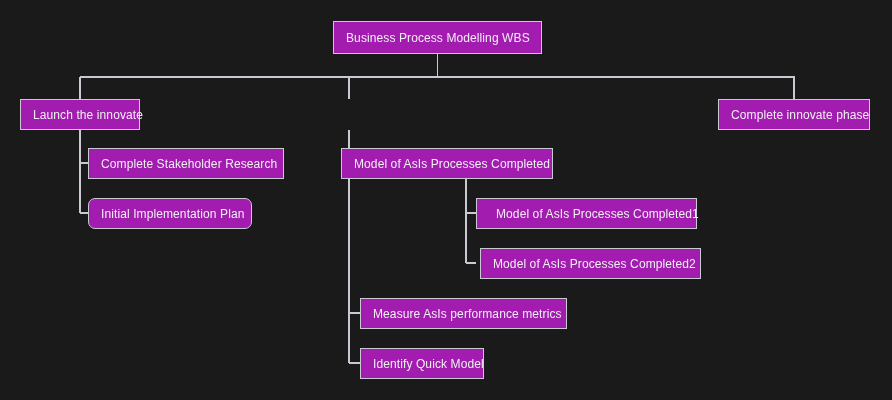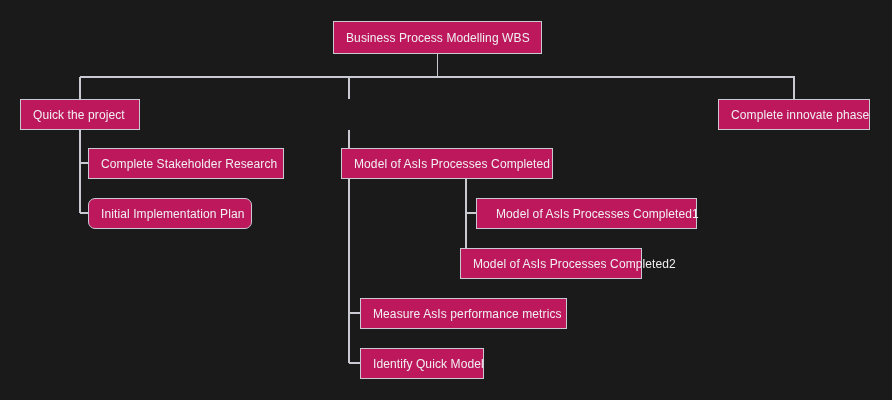--- a/index.html
+++ b/index.html
@@ -18,21 +18,21 @@
   #edges {
     position: absolute;
     left: 0;
     top: 0;
     width: 892px;
     height: 400px;
   }
   .node {
     position: absolute;
     box-sizing: border-box;
-    background: #be185d;
+    background: #a21caf;
     border: 1px solid #c9c9d2;
     color: #f0f0f2;
     font-size: 12px;
     line-height: 1;
     display: flex;
     align-items: center;
     padding-left: 12px;
     white-space: nowrap;
     letter-spacing: 0.1px;
   }
@@ -59,23 +59,23 @@
       <path d="M 349 313 L 360 313"></path>
       <path d="M 349 363 L 360 363"></path>
 
       <path d="M 466 179 L 466 263"></path>
       <path d="M 466 213 L 476 213"></path>
       <path d="M 466 263 L 476 263"></path>
     </g>
   </svg>
 
   <div class="node" style="left:333px; top:21px;  width:209px; height:33px;">Business Process Modelling WBS</div>
-  <div class="node" style="left:20px;  top:99px;  width:120px; height:31px;">Quick the project</div>
+  <div class="node" style="left:20px;  top:99px;  width:120px; height:31px;">Launch the innovate</div>
   <div class="node" style="left:718px; top:99px;  width:152px; height:31px;">Complete innovate phase</div>
   <div class="node" style="left:88px;  top:148px; width:196px; height:31px;">Complete Stakeholder Research</div>
   <div class="node" style="left:88px;  top:198px; width:164px; height:31px;border-radius:7px;">Initial Implementation Plan</div>
   <div class="node" style="left:341px; top:148px; width:212px; height:31px;">Model of AsIs Processes Completed</div>
   <div class="node" style="left:476px; top:198px; width:221px; height:31px;padding-left:19px;">Model of AsIs Processes Completed1</div>
-  <div class="node" style="left:460px; top:248px; width:182px; height:31px;">Model of AsIs Processes Completed2</div>
+  <div class="node" style="left:480px; top:248px; width:221px; height:31px;">Model of AsIs Processes Completed2</div>
   <div class="node" style="left:360px; top:298px; width:207px; height:31px;">Measure AsIs performance metrics</div>
   <div class="node" style="left:360px; top:348px; width:124px; height:31px;">Identify Quick Model</div>
 
 </div>
 
 </body></html>

